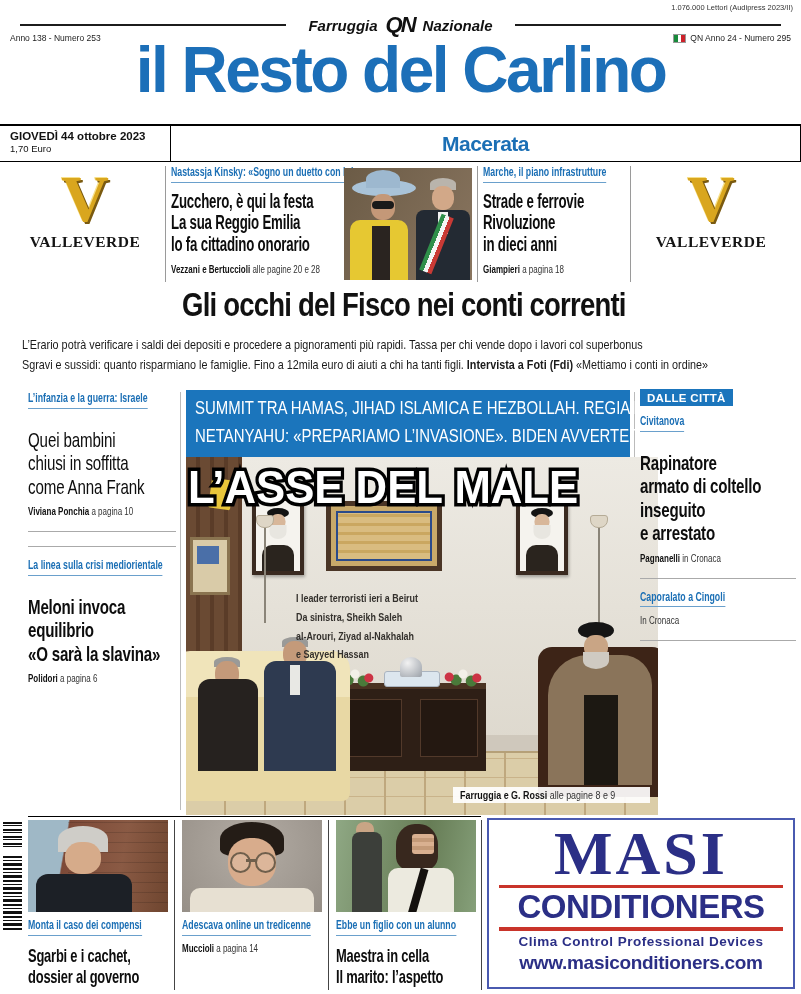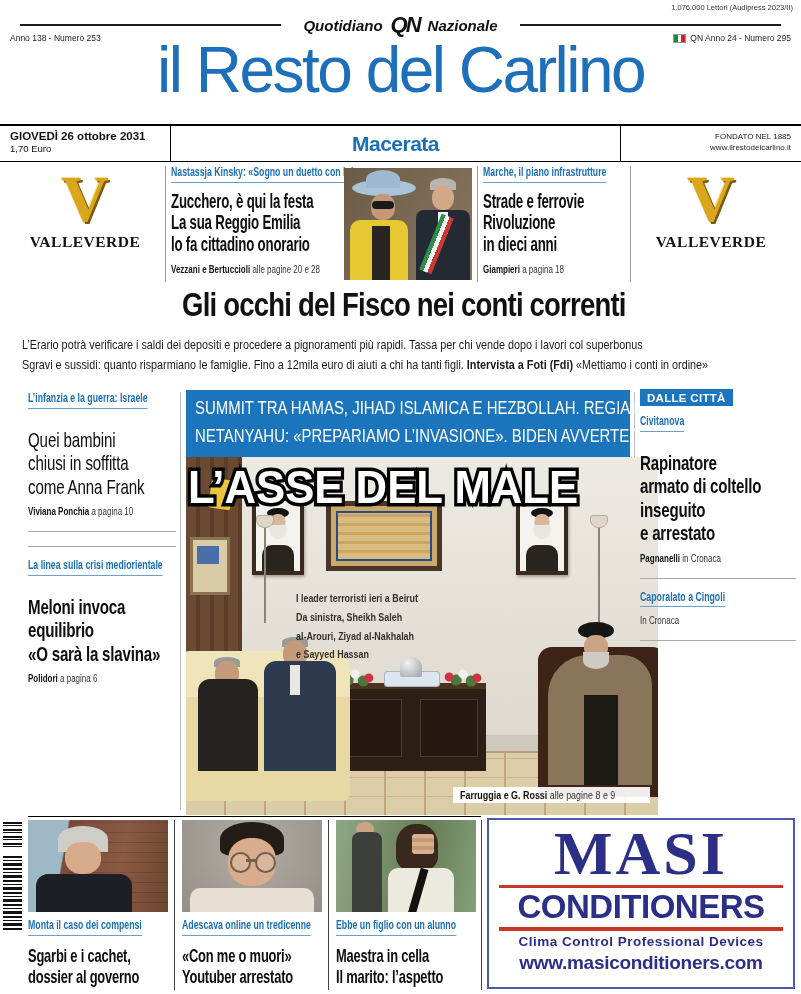--- a/index.html
+++ b/index.html
@@ -20,21 +20,21 @@
   
   .readers{position:absolute;top:3px;right:8px;font-size:7.5px;color:#333;}
   .qnrow{position:absolute;top:12px;left:20px;right:20px;display:flex;align-items:center;}
   .qnrule{flex:1;height:2px;background:#1c1c1c;}
   .qnbrand{display:flex;align-items:center;gap:8px;margin:0 22px;font-style:italic;font-weight:700;font-size:15px;}
   .qnlogo{font-size:22px;font-weight:900;font-style:italic;letter-spacing:-2px;}
   .edl{position:absolute;top:33px;left:10px;font-size:8.5px;color:#222;}
   .edr{position:absolute;top:33px;right:10px;font-size:8.5px;color:#222;display:flex;align-items:center;gap:4px;}
   .flag{display:inline-block;width:11px;height:7px;background:linear-gradient(90deg,#178a3a 0 33%,#fff 33% 66%,#cd212a 66%);border:.5px solid #999;}
   
-  .mast{position:absolute;top:38px;left:0;right:0;text-align:center;font-size:64px;font-weight:400;
+  .mast{position:absolute;top:38px;left:0;right:0;text-align:center;font-size:64px;font-weight:700;
         letter-spacing:-2.5px;color:#1c6fb8;line-height:1;}
   
   .dateline{position:absolute;top:124px;left:0;right:0;height:38px;border-top:2px solid #000;border-bottom:1px solid #000;
             display:flex;box-sizing:border-box;}
   .dl-left{width:170px;padding:4px 0 0 10px;box-sizing:border-box;}
   .dl-date{font-weight:700;font-size:11.5px;}
   .dl-price{font-size:9.5px;margin-top:1px;}
   .dl-center{flex:1;border-left:1px solid #000;border-right:1px solid #000;display:flex;align-items:center;justify-content:center;}
   .dl-city{color:var(--blue);font-weight:700;font-size:21px;letter-spacing:-.5px;}
   .dl-right{width:180px;text-align:right;padding:5px 10px 0 0;box-sizing:border-box;font-size:8px;line-height:1.4;color:#222;}
@@ -182,45 +182,41 @@
 </style>
 </head>
 <body>
 
 <div id="page">
 
   <div class="readers">1.076.000 Lettori (Audipress 2023/II)</div>
   <div class="qnrow">
     <div class="qnrule"></div>
     <div class="qnbrand">
-      <span>Quotidiano</span>
+      <span>Farruggia</span>
       <span class="qnlogo">QN</span>
       <span>Nazionale</span>
     </div>
     <div class="qnrule"></div>
   </div>
   <div class="edl">Anno 138 - Numero 253</div>
   <div class="edr">
     <span class="flag"></span>
     <span>QN Anno 24 - Numero 295</span>
   </div>
 
   <div class="mast">il Resto del Carlino</div>
 
   <div class="dateline">
     <div class="dl-left">
-      <div class="dl-date">GIOVEDÌ 26 ottobre 2031</div>
+      <div class="dl-date">GIOVEDÌ 44 ottobre 2023</div>
       <div class="dl-price">1,70 Euro</div>
     </div>
     <div class="dl-center">
       <span class="dl-city">Macerata</span>
-    </div>
-    <div class="dl-right">
-      <div>FONDATO NEL 1885</div>
-      <div>www.ilrestodelcarlino.it</div>
     </div>
   </div>
 
   <div class="topstories">
     <div class="vv">
       <div class="vv-v">V</div>
       <div class="vv-label">VALLEVERDE</div>
     </div>
     <div class="vline"></div>
     <div class="ts-story">
@@ -417,24 +413,20 @@
   <div class="bstory bs2">
     <div class="bphoto p-ytb">
       <div class="bp yt-hair"></div>
       <div class="bp yt-face"></div>
       <div class="bp yt-gl yt-g1"></div>
       <div class="bp yt-gl yt-g2"></div>
       <div class="bp yt-bridge"></div>
       <div class="bp yt-shirt"></div>
     </div>
     <div class="kick b-kick"><span class="sx70 u">Adescava online un tredicenne</span></div>
-    <div class="hl b-hl">
-        <div class="cx68">«Con me o muori»
-Youtuber arrestato</div>
-      </div>
     <div class="byline b-by"><span class="sx80"><b>Muccioli</b> <span>a pagina 14</span></span></div>
   </div>
   <div class="bvl bv2"></div>
 
   <div class="bstory bs3">
     <div class="bphoto p-mae">
       <div class="bp mae-manhead"></div>
       <div class="bp mae-man"></div>
       <div class="bp mae-hair"></div>
       <div class="bp mae-face"></div>

